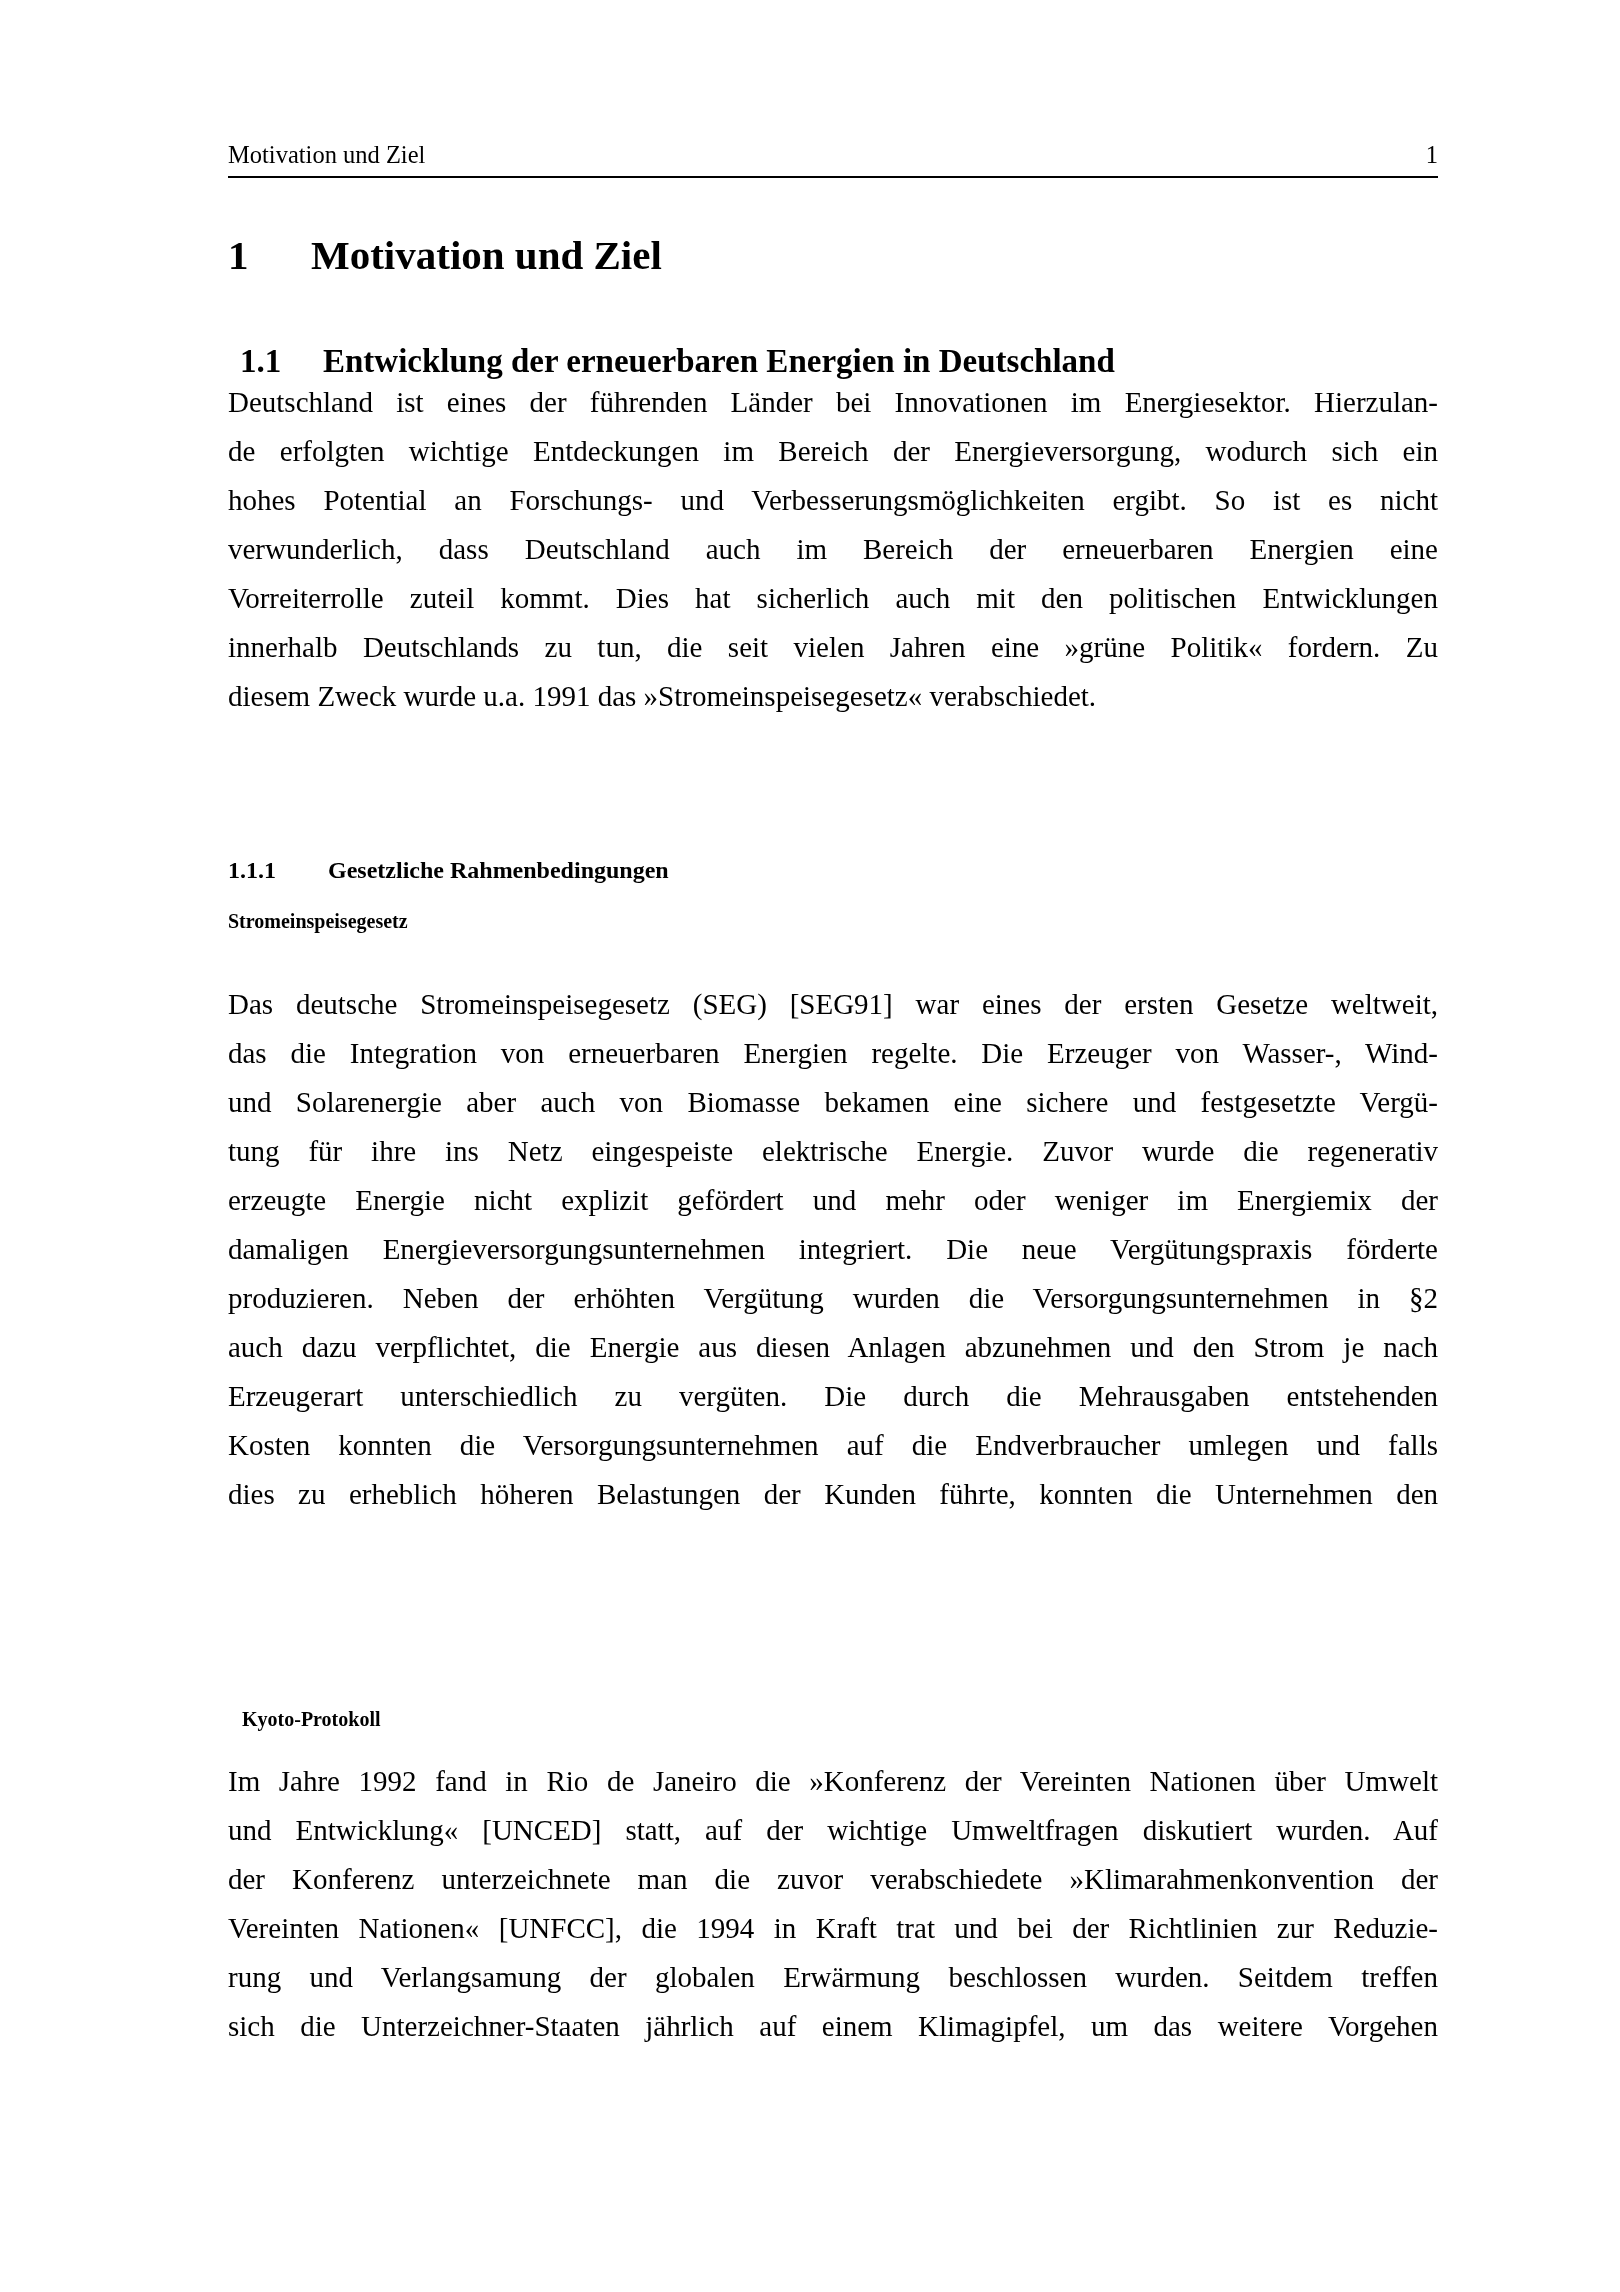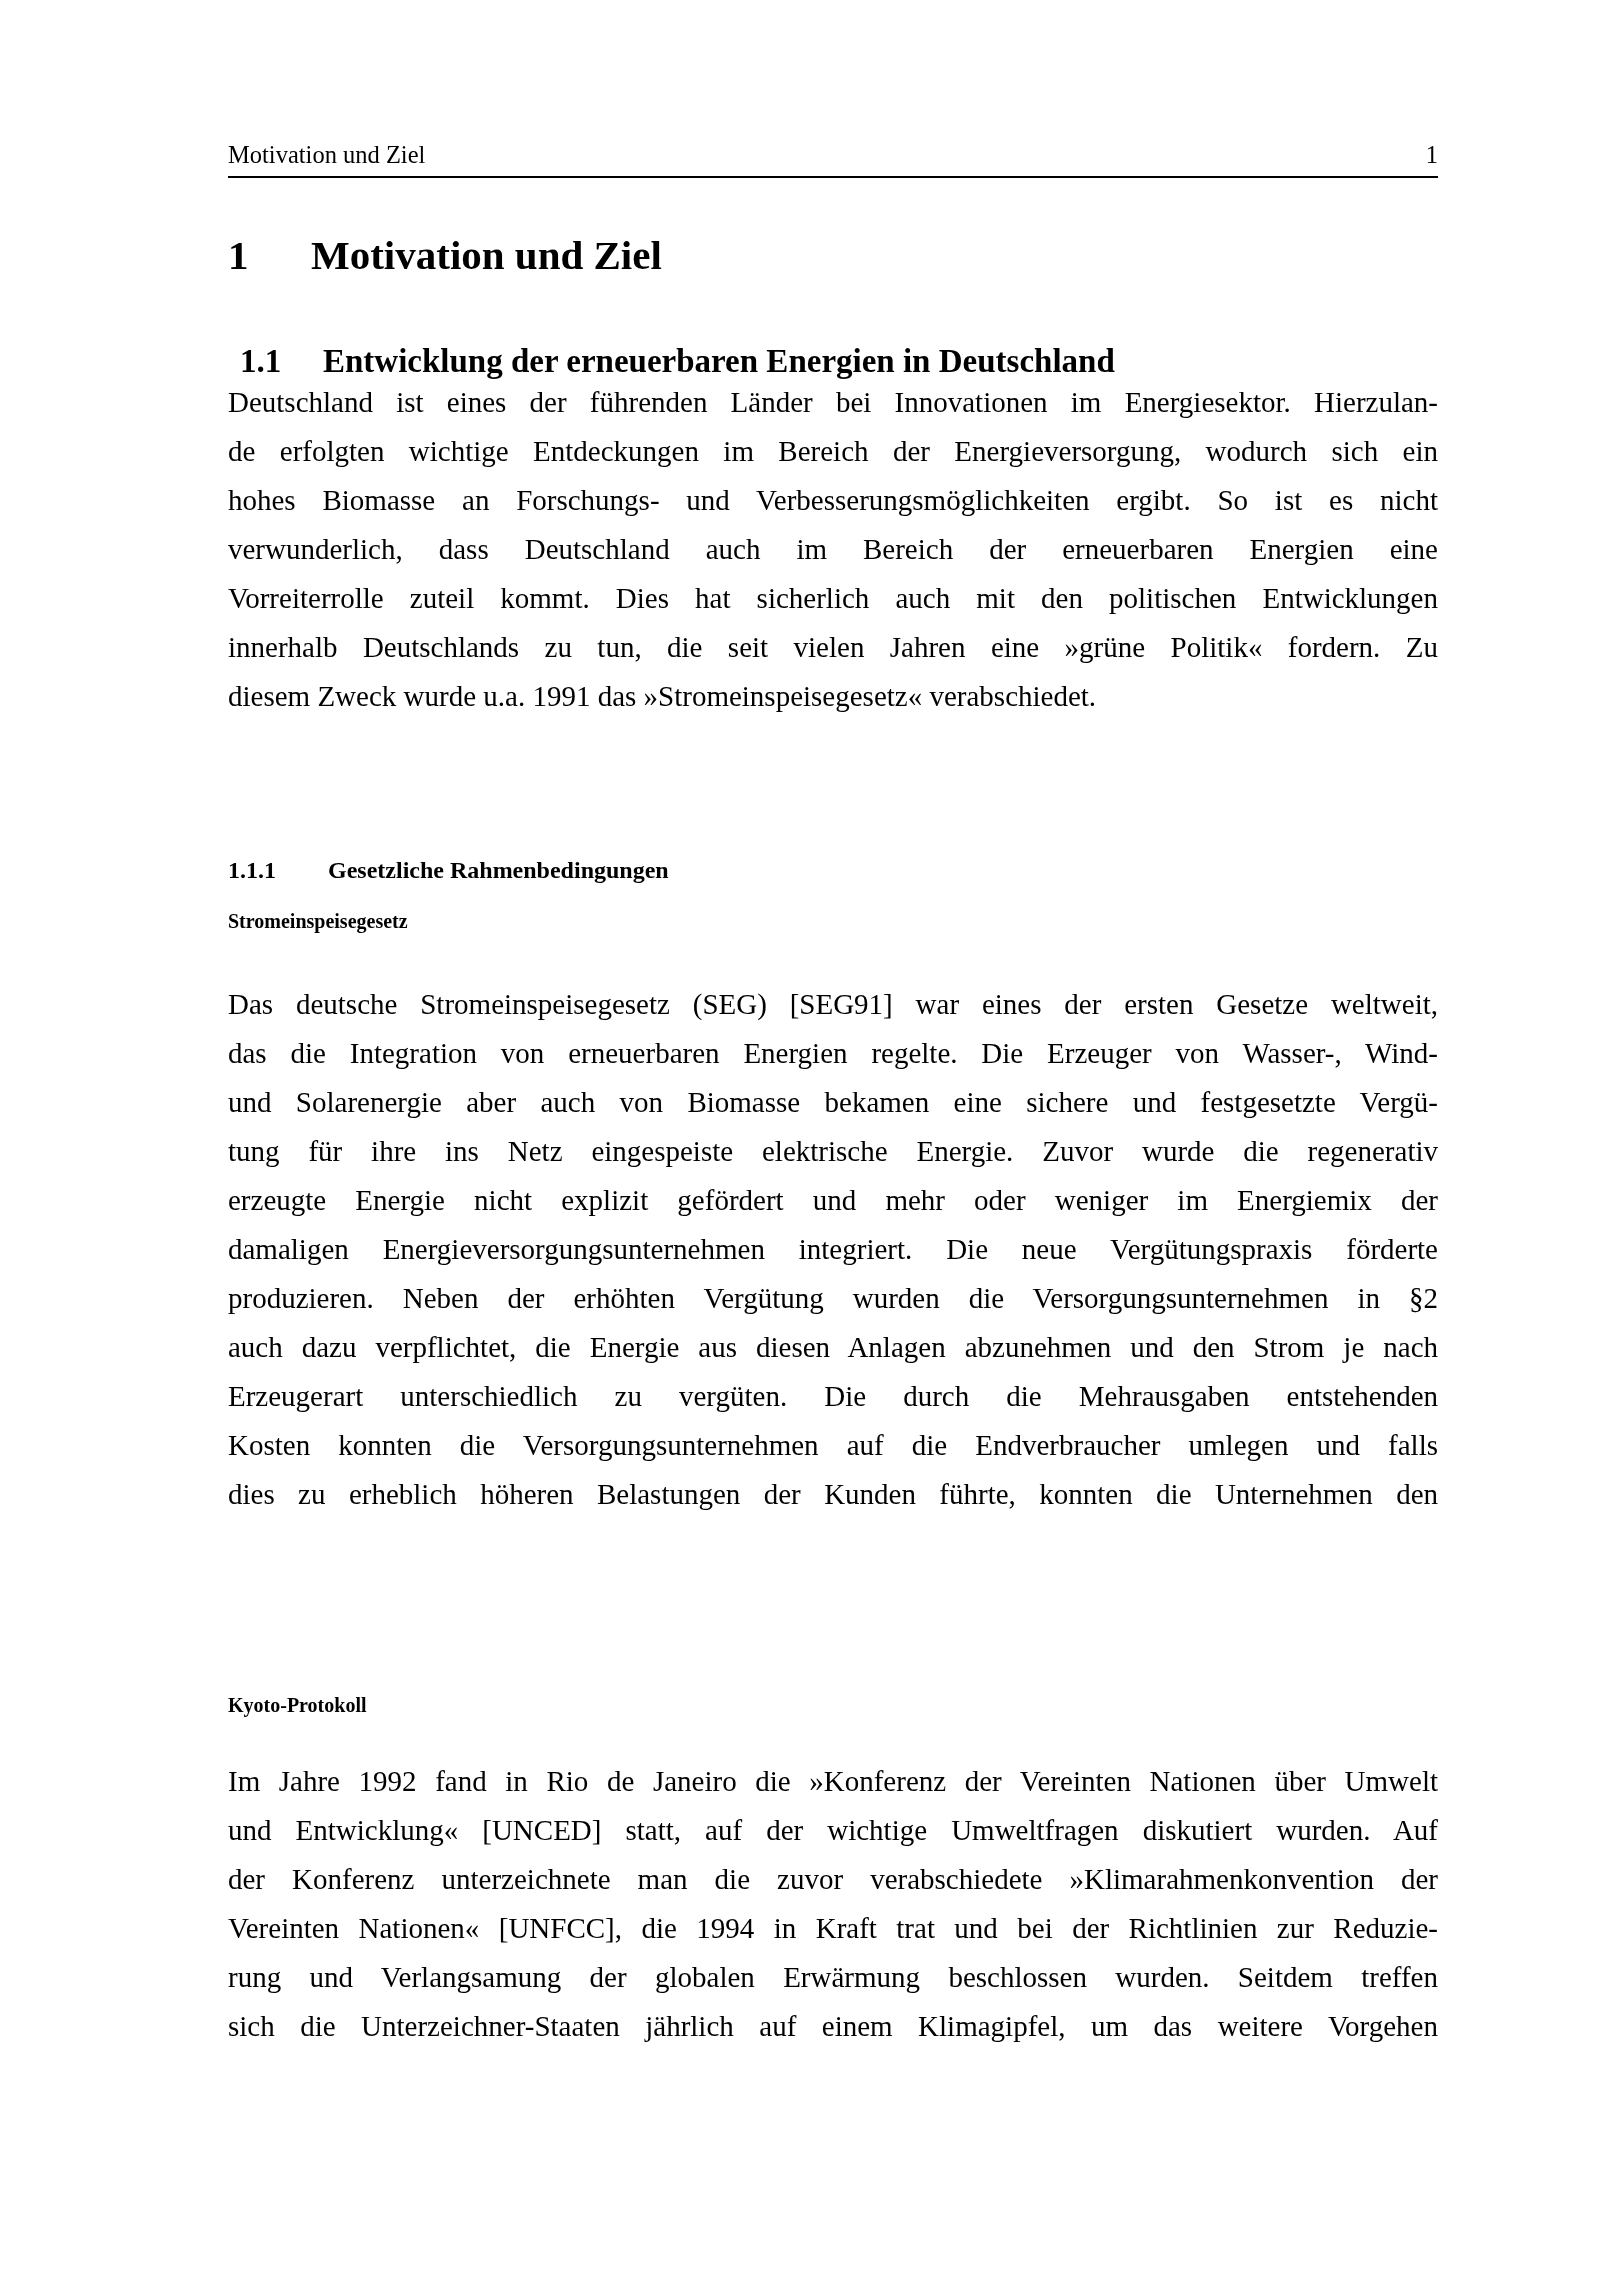--- a/index.html
+++ b/index.html
@@ -120,21 +120,21 @@
     <span class="num">1</span><span>Motivation und Ziel</span>
   </h1>
 
   <h2 class="section-heading" style="margin:0">
     <span class="num">1.1</span><span>Entwicklung der erneuerbaren Energien in Deutschland</span>
   </h2>
 
   <div class="paragraph" style="top:378px">
     <span class="line">Deutschland ist eines der führenden Länder bei Innovationen im Energiesektor. Hierzulan-</span>
     <span class="line">de erfolgten wichtige Entdeckungen im Bereich der Energieversorgung, wodurch sich ein</span>
-    <span class="line">hohes Biomasse an Forschungs- und Verbesserungsmöglichkeiten ergibt. So ist es nicht</span>
+    <span class="line">hohes Potential an Forschungs- und Verbesserungsmöglichkeiten ergibt. So ist es nicht</span>
     <span class="line">verwunderlich, dass Deutschland auch im Bereich der erneuerbaren Energien eine</span>
     <span class="line">Vorreiterrolle zuteil kommt. Dies hat sicherlich auch mit den politischen Entwicklungen</span>
     <span class="line">innerhalb Deutschlands zu tun, die seit vielen Jahren eine »grüne Politik« fordern. Zu</span>
     <span class="line last">diesem Zweck wurde u.a. 1991 das »Stromeinspeisegesetz« verabschiedet.</span>
   </div>
 
   <h3 class="subsection-heading" style="margin:0">
     <span class="num">1.1.1</span><span>Gesetzliche Rahmenbedingungen</span>
   </h3>
 
@@ -147,21 +147,21 @@
     <span class="line">tung für ihre ins Netz eingespeiste elektrische Energie. Zuvor wurde die regenerativ</span>
     <span class="line">erzeugte Energie nicht explizit gefördert und mehr oder weniger im Energiemix der</span>
     <span class="line">damaligen Energieversorgungsunternehmen integriert. Die neue Vergütungspraxis förderte</span>
     <span class="line">produzieren. Neben der erhöhten Vergütung wurden die Versorgungsunternehmen in §2</span>
     <span class="line">auch dazu verpflichtet, die Energie aus diesen Anlagen abzunehmen und den Strom je nach</span>
     <span class="line">Erzeugerart unterschiedlich zu vergüten. Die durch die Mehrausgaben entstehenden</span>
     <span class="line">Kosten konnten die Versorgungsunternehmen auf die Endverbraucher umlegen und falls</span>
     <span class="line">dies zu erheblich höheren Belastungen der Kunden führte, konnten die Unternehmen den</span>
   </div>
 
-  <h4 class="para-heading" style="margin:0; top:1688px">Kyoto-Protokoll</h4>
+  <h4 class="para-heading" style="margin:14px; top:1688px">Kyoto-Protokoll</h4>
 
   <div class="paragraph" style="top:1757px">
     <span class="line">Im Jahre 1992 fand in Rio de Janeiro die »Konferenz der Vereinten Nationen über Umwelt</span>
     <span class="line">und Entwicklung« [UNCED] statt, auf der wichtige Umweltfragen diskutiert wurden. Auf</span>
     <span class="line">der Konferenz unterzeichnete man die zuvor verabschiedete »Klimarahmenkonvention der</span>
     <span class="line">Vereinten Nationen« [UNFCC], die 1994 in Kraft trat und bei der Richtlinien zur Reduzie-</span>
     <span class="line">rung und Verlangsamung der globalen Erwärmung beschlossen wurden. Seitdem treffen</span>
     <span class="line">sich die Unterzeichner-Staaten jährlich auf einem Klimagipfel, um das weitere Vorgehen</span>
   </div>
 

